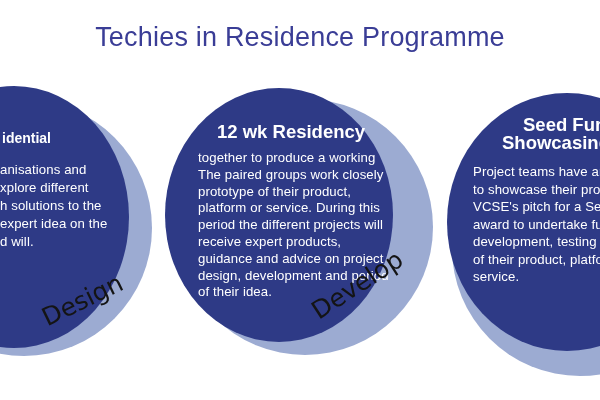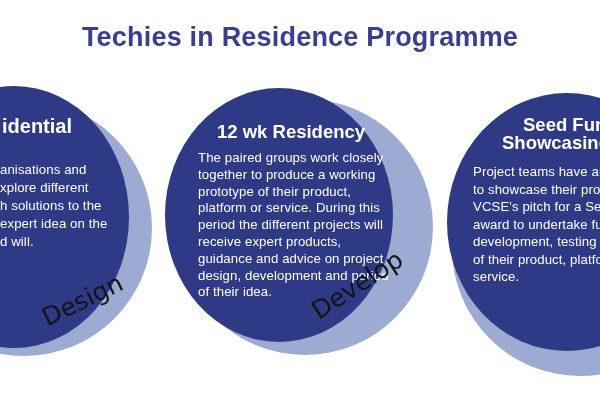--- a/index.html
+++ b/index.html
@@ -2,41 +2,41 @@
 <html style="--header-text: #3a3d96; --dark-blue: #2e3a86; --light-blue: #9cabd2; --body-text: #ffffff; --label-text: #141414;"><head>
 <meta charset="utf-8">
 <style>
   html,body{margin:0;padding:0;background:#ffffff;}
   #stage{
     position:relative;width:600px;height:400px;overflow:hidden;background:#fff;
     font-family:"Liberation Sans","DejaVu Sans",sans-serif;
   }
   .header{
     position:absolute;top:22px;left:0;width:600px;text-align:center;
-    font-size:27px;font-weight:700;color:var(--header-text,#3a3d96);
+    font-size:27px;font-weight:400;color:var(--header-text,#3a3d96);
     letter-spacing:.2px;white-space:nowrap;
   }
   .ellipse{position:absolute;border-radius:50%;}
   .light{background:var(--light-blue,#9cabd2);}
   .dark{background:var(--dark-blue,#2e3a86);}
 
   
   #l-light{left:-104px;top:100px;width:256px;height:256px;}
   #l-dark {left:-101px;top:86px;width:230px;height:262px;}
   
   #m-light{left:177px;top:99px;width:256px;height:256px;}
   #m-dark {left:165px;top:88px;width:228px;height:254px;}
   
   #r-light{left:452px;top:120px;width:256px;height:256px;}
   #r-dark {left:447px;top:93px;width:240px;height:258px;}
 
   .circle-title{
     position:absolute;color:#fff;font-weight:700;white-space:nowrap;z-index:3;
   }
-  #l-title{left:2px;top:115px;font-size:20px;}
+  #l-title{left:2px;top:130px;font-size:14px;}
   #m-title{left:217px;top:121px;font-size:18.5px;}
   #r-title1{left:523px;top:114px;font-size:18.5px;}
   #r-title2{left:502px;top:132px;font-size:18.5px;}
 
   .circle-body{
     position:absolute;color:#fff;font-size:13.2px;z-index:3;letter-spacing:.1px;
   }
   .circle-body .line{white-space:nowrap;}
   #l-body{left:0;top:161px;line-height:18px;}
   #m-body{left:198px;top:150px;line-height:16.8px;}
@@ -65,22 +65,22 @@
       <div class="line">h solutions to the</div>
       <div class="line">expert idea on the</div>
       <div class="line">d will.</div>
     </div>
   <div class="stage-label" id="design-label">Design</div>
 
   <div class="ellipse light" id="m-light"></div>
   <div class="ellipse dark" id="m-dark"></div>
   <div class="circle-title" id="m-title">12 wk Residency</div>
   <div class="circle-body" id="m-body">
+      <div class="line">together to produce a working</div>
       <div class="line">The paired groups work closely</div>
-      <div class="line">together to produce a working</div>
       <div class="line">prototype of their product,</div>
       <div class="line">platform or service. During this</div>
       <div class="line">period the different projects will</div>
       <div class="line">receive expert products,</div>
       <div class="line">guidance and advice on project</div>
       <div class="line">design, development and period</div>
       <div class="line">of their idea.</div>
     </div>
   <div class="stage-label" id="develop-label">Develop</div>
 

